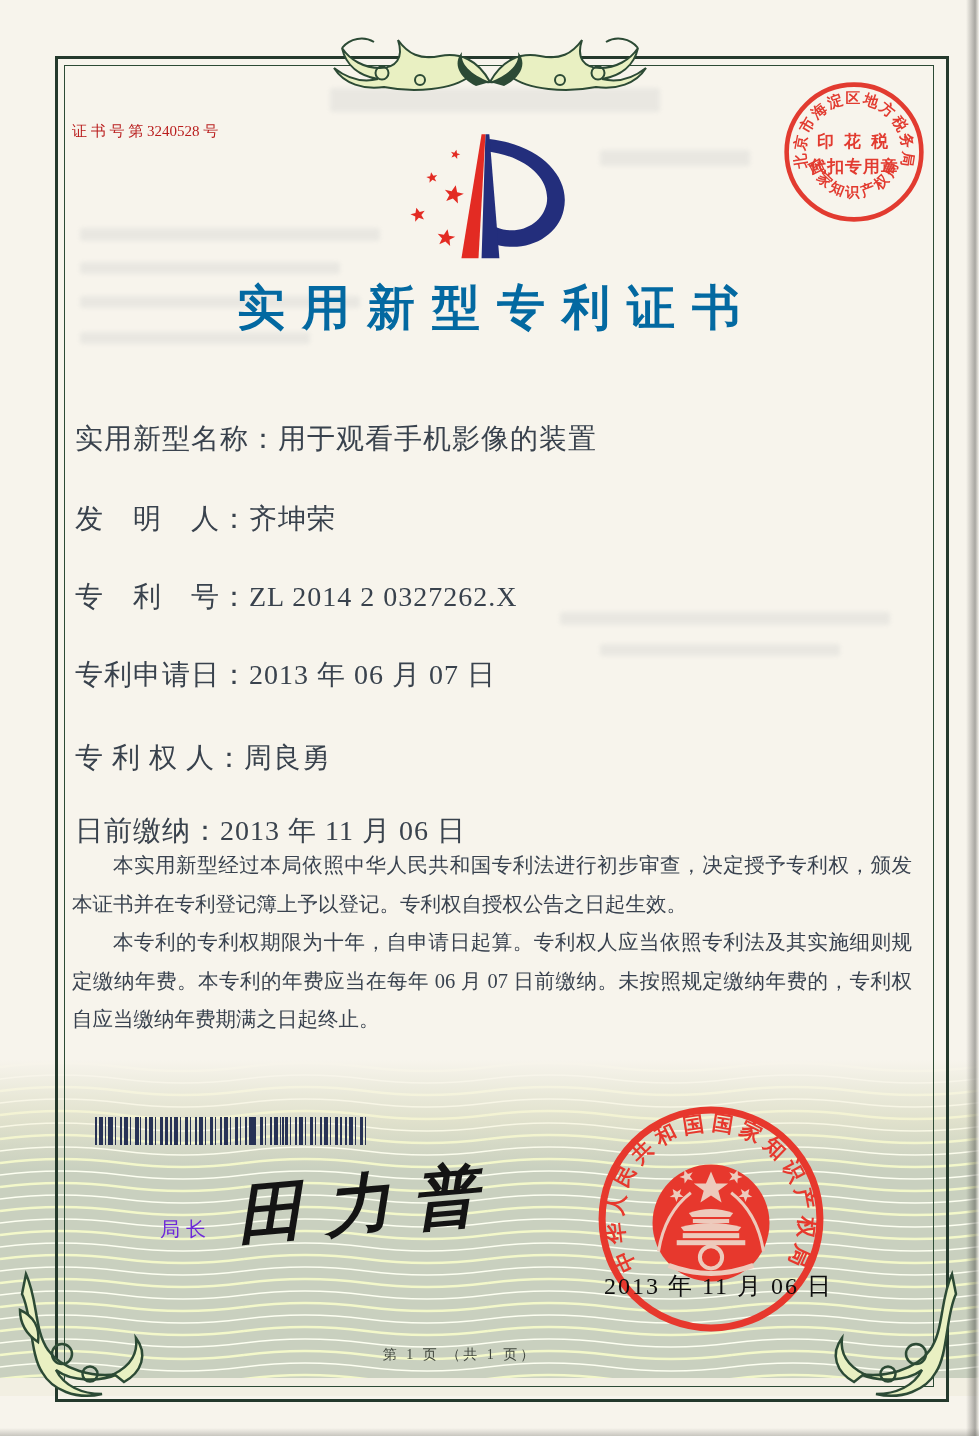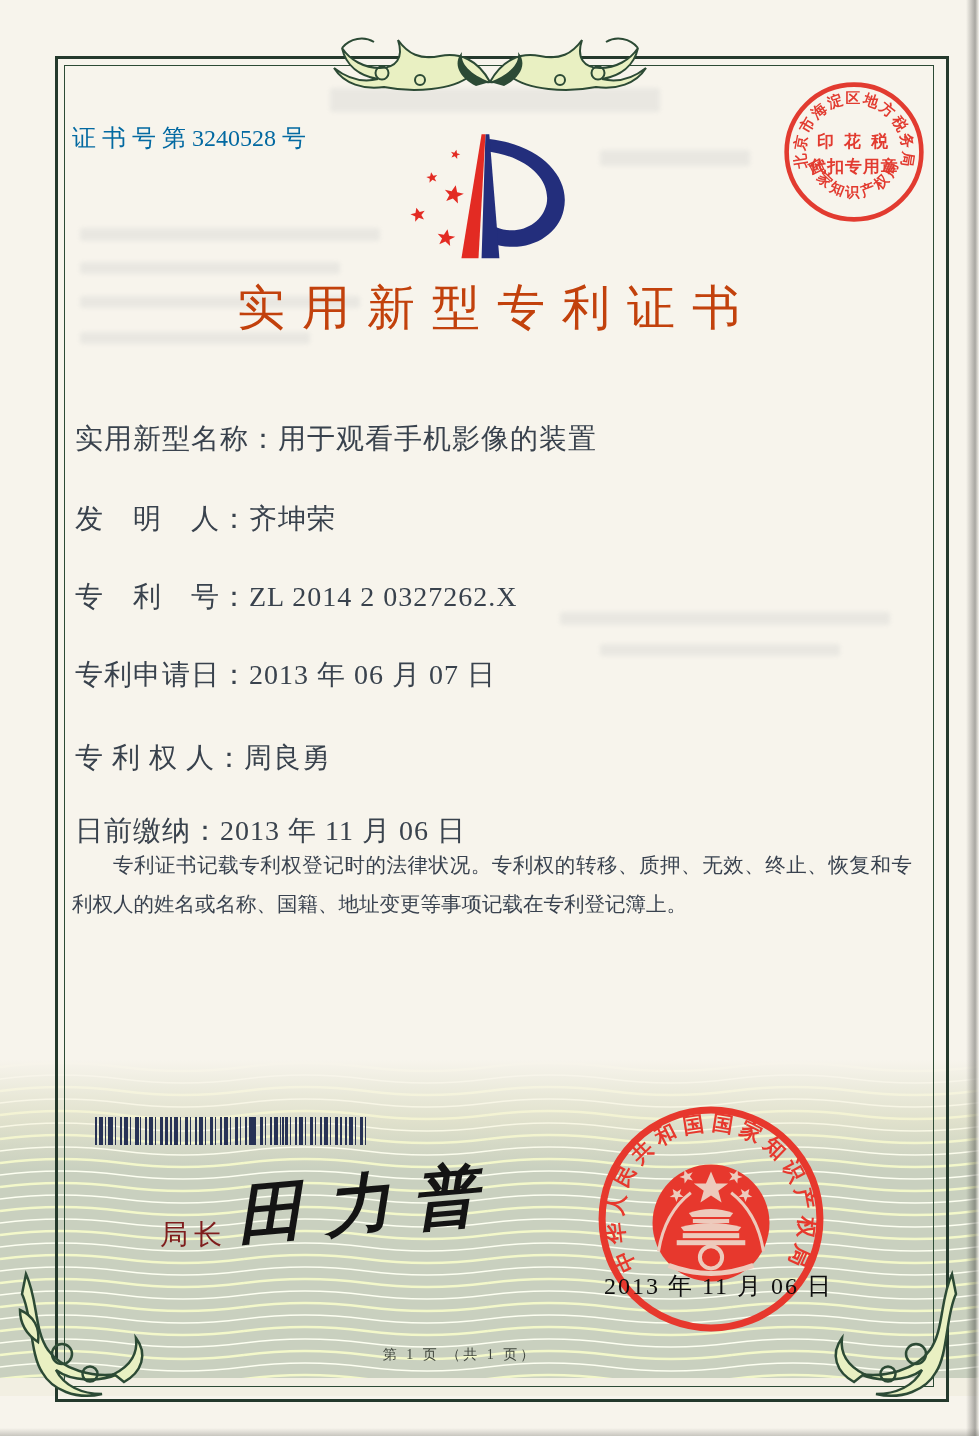--- a/index.html
+++ b/index.html
@@ -17,40 +17,40 @@
   .waves{left:0;top:1060px;z-index:1;}
   .waves-fade{left:0;top:1060px;width:979px;height:110px;z-index:2;
     background:linear-gradient(180deg,#f7f4ec 0%,rgba(243,239,215,.55) 55%,rgba(243,239,215,0) 100%);}
   
   .frame-outer{left:55px;top:56px;width:888px;height:1340px;border:3px solid #24392c;z-index:3;}
   .frame-inner{left:64px;top:65px;width:868px;height:1320px;border:1.5px solid #2c4a35;z-index:3;}
   .ornament{z-index:4;}
   
   .ghost{background:#8a919b;opacity:.12;filter:blur(2px);border-radius:3px;z-index:2;}
   
-  .cert-no{left:72px;top:122px;font-size:24px;color:#0369a1;z-index:5;}
+  .cert-no{left:72px;top:122px;font-size:15px;color:#b91c1c;z-index:5;}
   .tax-stamp{left:780px;top:78px;z-index:6;}
   .logo{left:398px;top:128px;z-index:5;}
-  .doc-title{left:0;top:276px;width:977px;text-align:center;font-size:48px;font-weight:normal;
-    color:#c2410c;letter-spacing:17px;text-indent:17px;z-index:5;}
+  .doc-title{left:0;top:276px;width:977px;text-align:center;font-size:48px;font-weight:bold;
+    color:#0369a1;letter-spacing:17px;text-indent:17px;z-index:5;}
   
   .field{left:75px;width:840px;font-size:28px;color:#39424d;z-index:5;letter-spacing:1px;}
   .f0{top:420px;} .f1{top:500px;} .f2{top:578px;} .f3{top:656px;} .f4{top:739px;} .f5{top:812px;}
   
   .body-text{left:72px;top:846px;width:840px;z-index:5;color:#39424f;
     font-size:20.5px;line-height:38.5px;text-align:justify;}
   .body-text p{margin:0;text-indent:2em;}
   
   .barcode{left:95px;top:1117px;width:272px;height:28px;z-index:5;
     background:
       repeating-linear-gradient(90deg,#273255 0 2px,transparent 2px 4px,#273255 4px 8px,transparent 8px 10px,
         #273255 10px 11px,transparent 11px 15px,#273255 15px 18px,transparent 18px 20px,#273255 20px 21px,transparent 21px 25px),
       repeating-linear-gradient(90deg,transparent 0 13px,#273255 13px 15px,transparent 15px 29px);}
   
-  .sig-role{left:160px;top:1216px;font-size:28px;color:#7f1d1d;letter-spacing:6px;z-index:5;}
+  .sig-role{left:160px;top:1216px;font-size:20px;color:#6d28d9;letter-spacing:6px;z-index:5;}
   .sig-name{left:236px;top:1158px;width:300px;font-size:66px;font-weight:bold;font-style:italic;
     color:#141414;letter-spacing:22px;transform:rotate(-5deg);z-index:5;
     font-family:"DejaVu Serif","Liberation Serif",serif;}
   
   .seal{left:592px;top:1100px;z-index:5;}
   .seal-date{left:604px;top:1270px;font-size:24px;color:#0e0e0e;letter-spacing:2px;z-index:6;}
   
   .page-footer{left:0;top:1346px;width:920px;text-align:center;font-size:14px;
     color:#3f453c;letter-spacing:3px;z-index:5;}
 </style>
@@ -154,21 +154,22 @@
 <div class="abs doc-title">实用新型专利证书</div>
 
 <div class="abs field f0"><span>实用新型名称：</span><span>用于观看手机影像的装置</span></div>
 <div class="abs field f1"><span>发　明　人：</span><span>齐坤荣</span></div>
 <div class="abs field f2"><span>专　利　号：</span><span>ZL 2014 2 0327262.X</span></div>
 <div class="abs field f3"><span>专利申请日：</span><span>2013 年 06 月 07 日</span></div>
 <div class="abs field f4"><span>专 利 权 人：</span><span>周良勇</span></div>
 <div class="abs field f5"><span>日前缴纳：</span><span>2013 年 11 月 06 日</span></div>
 
 <div class="abs body-text">
-  <p>专利证书记载专利权登记时的法律状况。专利权的转移、质押、无效、终止、恢复和专利权人的姓名或名称、国籍、地址变更等事项记载在专利登记簿上。</p>
+  <p>本实用新型经过本局依照中华人民共和国专利法进行初步审查，决定授予专利权，颁发本证书并在专利登记簿上予以登记。专利权自授权公告之日起生效。</p>
+  <p>本专利的专利权期限为十年，自申请日起算。专利权人应当依照专利法及其实施细则规定缴纳年费。本专利的年费应当在每年 06 月 07 日前缴纳。未按照规定缴纳年费的，专利权自应当缴纳年费期满之日起终止。</p>
 </div>
 
 <div class="abs barcode"></div>
 
 <div class="abs sig-role">局长</div>
 <div class="abs sig-name">田力普</div>
 
 <svg class="abs seal" width="238" height="238" viewBox="0 0 236 236">
   <defs>
     <path id="sealArc" d="M 45.9 168.5 A 88 88 0 1 1 190.1 168.5"></path>

